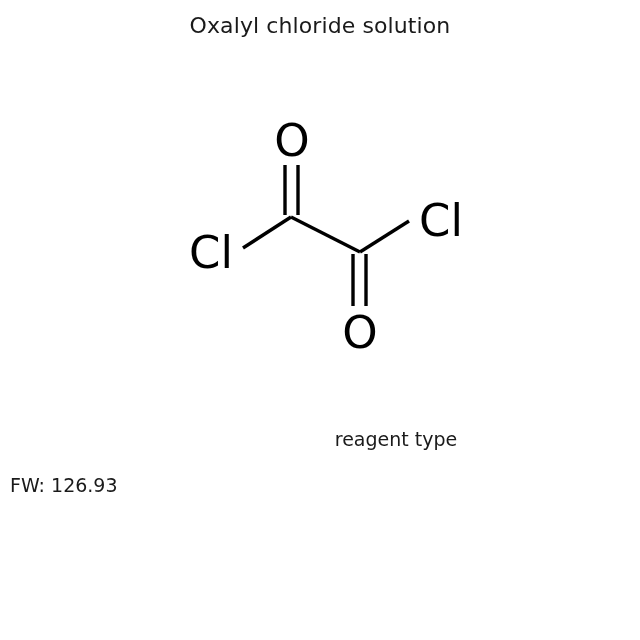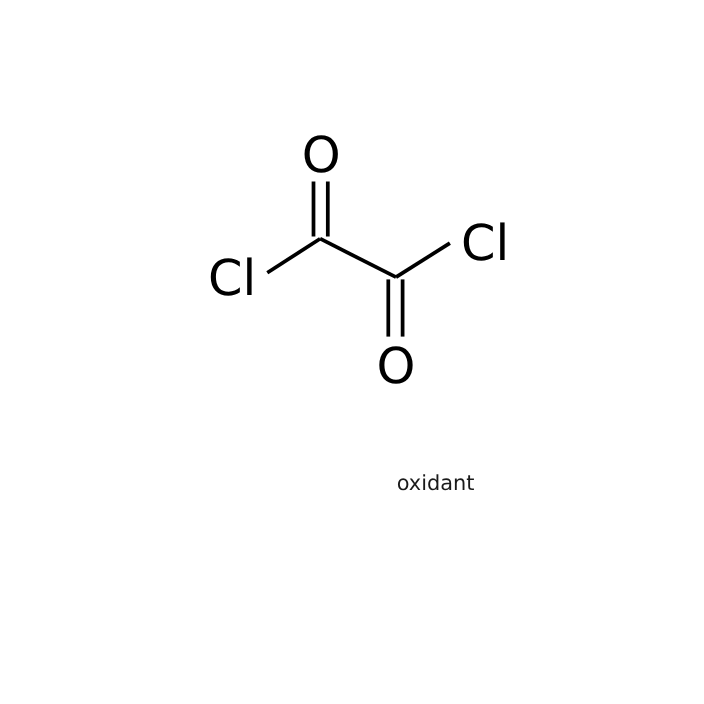--- a/index.html
+++ b/index.html
@@ -78,20 +78,21 @@
   }
   #props-right .prop-line {
     display: block;
   }
 </style>
 </head>
 <body>
 
 <div id="product-card">
 
+  <div id="title">Oxalyl chloride solution</div>
 
   <div id="structure-wrap">
     <svg id="structure-svg" viewBox="0 0 640 330" xmlns="http://www.w3.org/2000/svg">
 
       <line x1="243" y1="178" x2="291" y2="147" stroke="#000000" stroke-width="3.4" stroke-linecap="butt"></line>
 
       <line x1="285" y1="145" x2="285" y2="95" stroke="#000000" stroke-width="3.4" stroke-linecap="butt"></line>
       <line x1="298" y1="145" x2="298" y2="95" stroke="#000000" stroke-width="3.4" stroke-linecap="butt"></line>
 
       <line x1="291" y1="147" x2="360" y2="182" stroke="#000000" stroke-width="3.4" stroke-linecap="butt"></line>
@@ -105,19 +106,20 @@
 
       <text class="atom-label" x="211" y="198" text-anchor="middle">Cl</text>
 
       <text class="atom-label" x="441" y="166" text-anchor="middle">Cl</text>
 
       <text class="atom-label" x="360" y="278" text-anchor="middle">O</text>
     </svg>
   </div>
 
   <div id="props-left">
+    <span class="prop-line">FW: 126.93</span>
   </div>
 
   <div id="props-right">
-    <span class="prop-line">oxidant</span>
+    <span class="prop-line">reagent type</span>
   </div>
 
 </div>
 
 </body></html>

